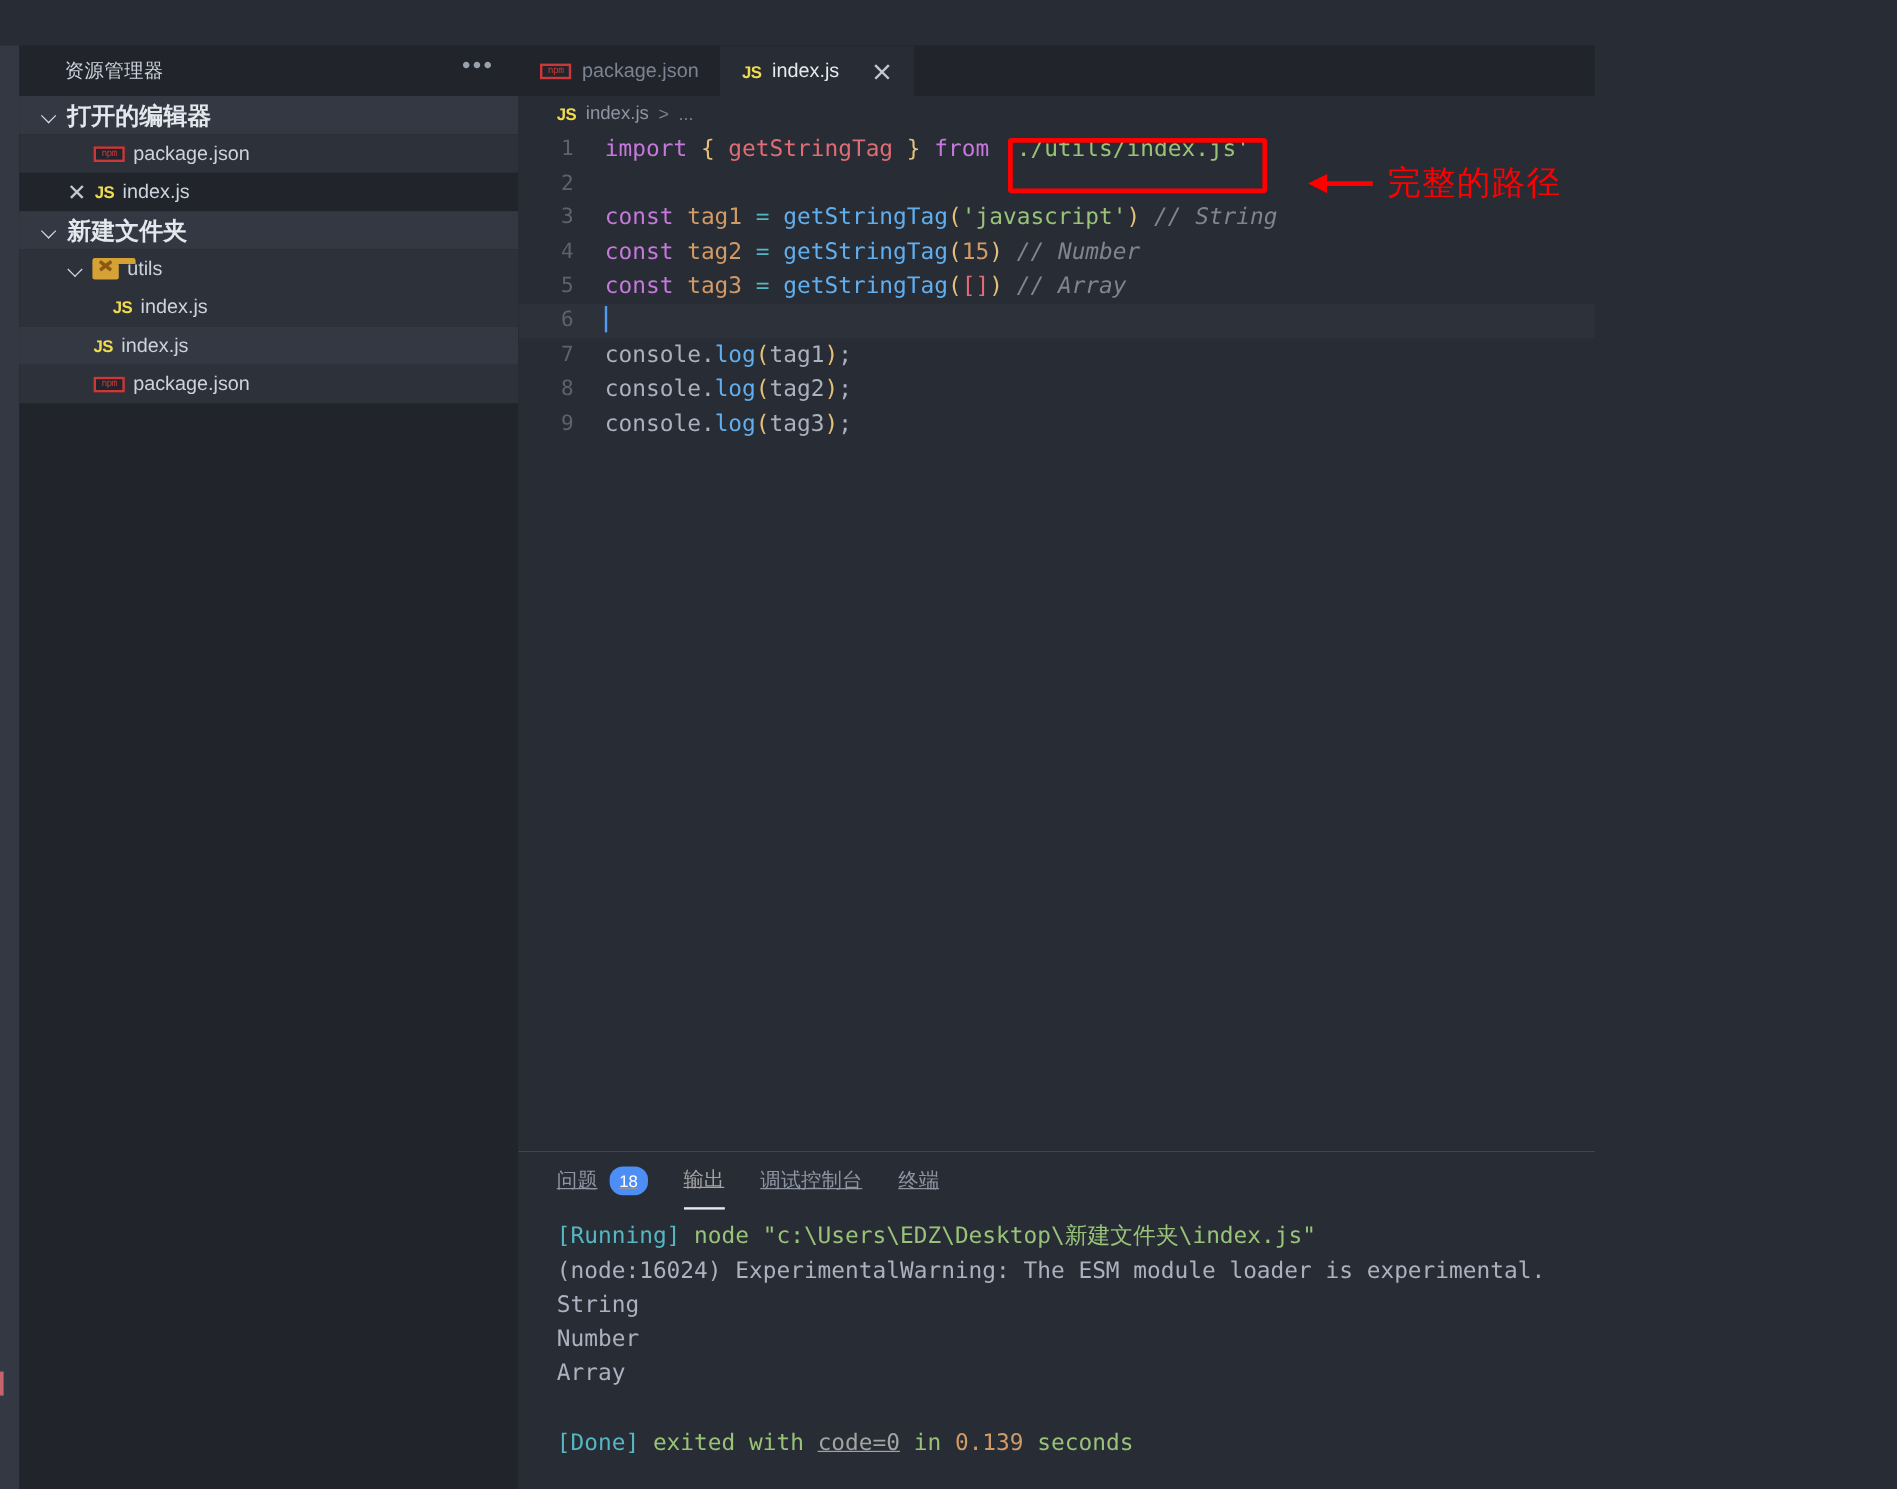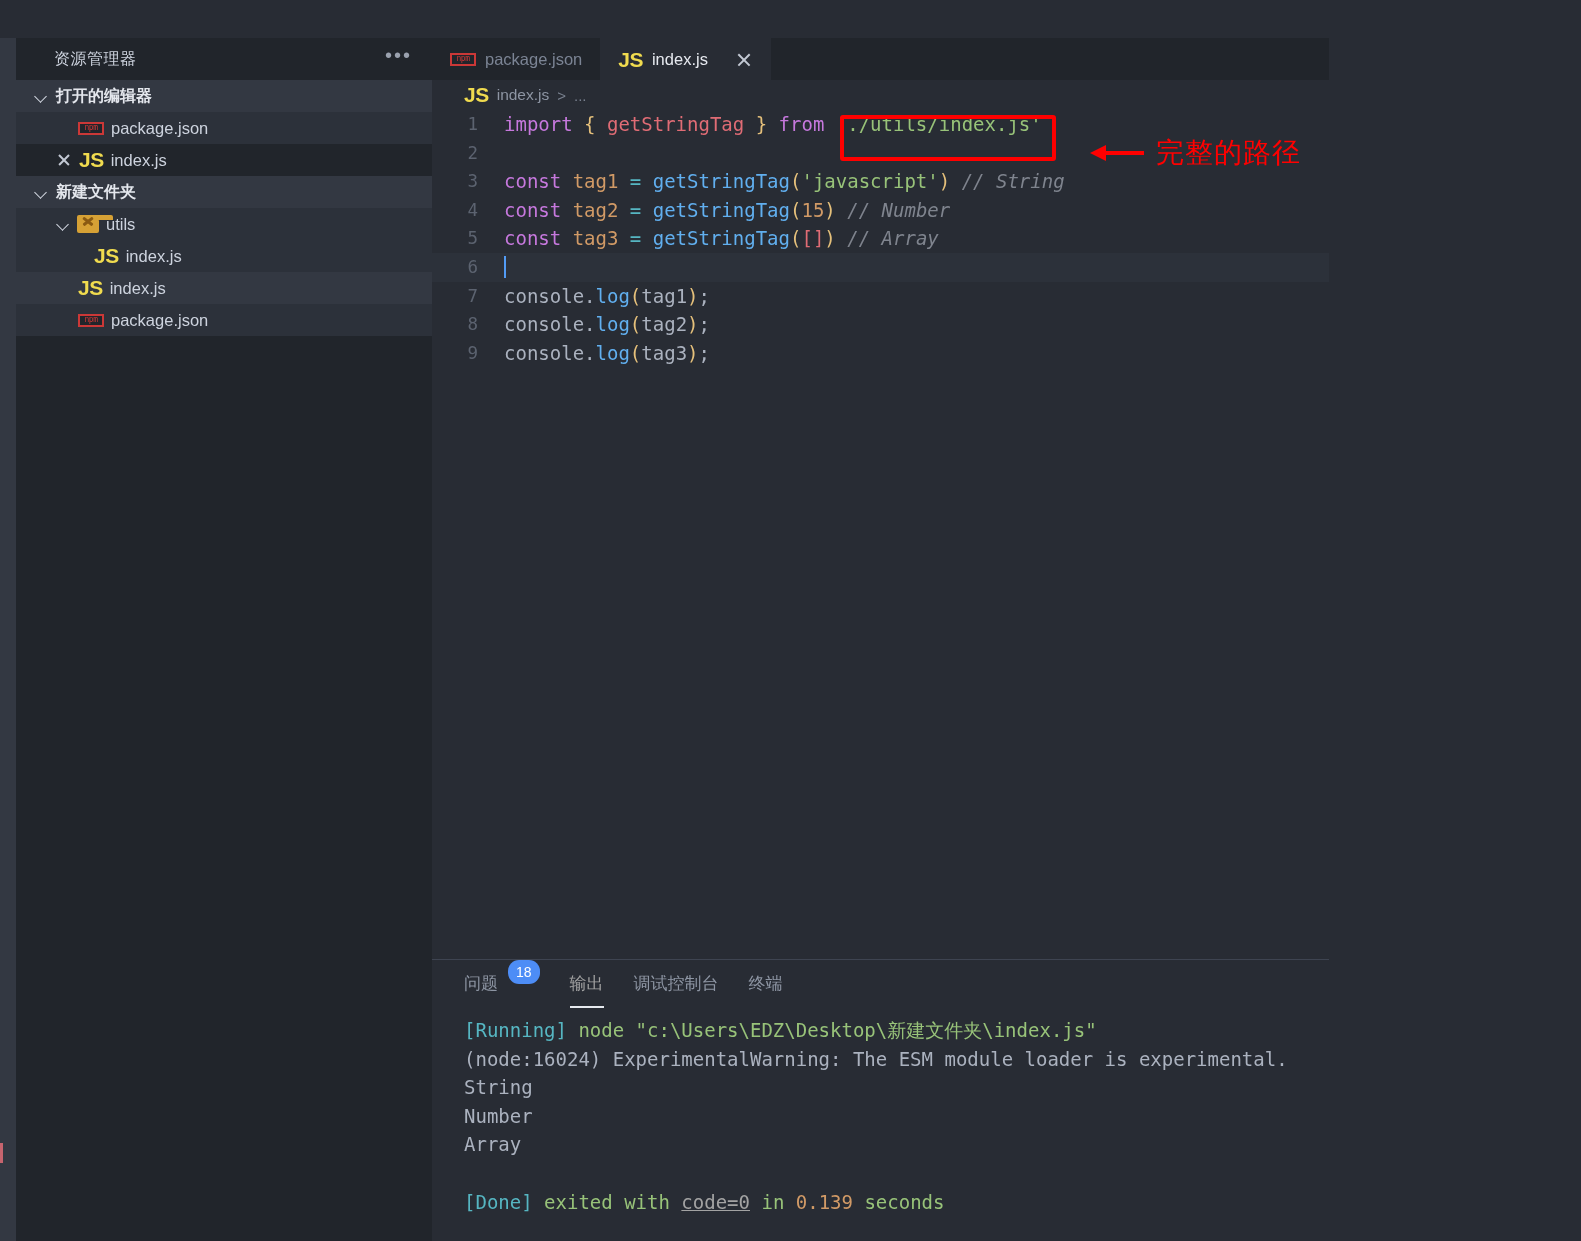--- a/index.html
+++ b/index.html
@@ -17,21 +17,21 @@
 
   
   .sidebar { width: 416px; flex: 0 0 416px; background: #21252b; display:flex; flex-direction:column; }
   .sidebar-header {
     height: 42px; display:flex; align-items:center; justify-content:space-between;
     padding: 0 20px 0 38px; color:#cdd3de; font-size:16px; letter-spacing:.5px;
   }
   .sidebar-header .dots { color:#9aa1ae; font-size:20px; letter-spacing:2px; line-height:8px; padding-bottom:8px; cursor:pointer;}
   .section-header {
     height: 32px; background:#333842; display:flex; align-items:center;
-    color:#e4e7ed; font-size:16px; font-weight:bold; padding-left:18px; gap:8px;
+    color:#e4e7ed; font-size:20px; font-weight:bold; padding-left:18px; gap:8px;
   }
   .chev { display:inline-block; width:14px; height:14px; position:relative; flex:0 0 14px;}
   .chev::before{
     content:""; position:absolute; left:2px; top:3px; width:8px; height:8px;
     border-right:1.6px solid #d7dce5; border-bottom:1.6px solid #d7dce5;
     transform: rotate(45deg);
   }
   .tree-row {
     height: 32px; display:flex; align-items:center; color:#cdd3de; font-size:16.5px;
     padding-left:18px; gap:7px; cursor:pointer; white-space:nowrap;
@@ -40,21 +40,21 @@
   .tree-row.sel   { background:#333842; }
   .indent-1 { padding-left:40px; }
   .indent-2 { padding-left:62px; }
   .indent-3 { padding-left:78px; }
 
   
   .icn { flex:0 0 auto; display:inline-flex; align-items:center; justify-content:center; }
   .npm-ico { width:26px; height:13px; border:2px solid #cb3837; background:#21252b; position:relative;
              display:flex; align-items:center; justify-content:center; }
   .npm-ico span { font-family:"DejaVu Sans Mono", monospace; font-size:8px; color:#cb3837; line-height:8px; letter-spacing:-.5px;}
-  .js-ico { font-family:"Liberation Sans", sans-serif; font-weight:bold; font-size:21px; color:#f0db4f; letter-spacing:-.5px; }
+  .js-ico { font-family:"Liberation Sans", sans-serif; font-weight:bold; font-size:14px; color:#f0db4f; letter-spacing:-.5px; }
   .close-x { width:16px; height:16px; position:relative; flex:0 0 16px;}
   .close-x::before,.close-x::after{
     content:""; position:absolute; left:1px; top:7px; width:14px; height:1.8px; background:#c3c9d4;
   }
   .close-x::before{ transform:rotate(45deg);} .close-x::after{ transform:rotate(-45deg);}
   .folder-ico { width:22px; height:18px; position:relative; flex:0 0 22px;}
   .folder-ico .body{ position:absolute; left:0; bottom:0; width:22px; height:14px; background:#d6a135; border-radius:1px 2px 2px 2px;}
   .folder-ico .tab{ position:absolute; left:0; top:0; width:10px; height:5px; background:#d6a135; border-radius:2px 2px 0 0;}
   .folder-ico .tool1{ position:absolute; left:5px; top:5px; width:12px; height:2.6px; background:#8a5a12; transform:rotate(38deg); border-radius:1px;}
   .folder-ico .tool2{ position:absolute; left:5px; top:5px; width:12px; height:2.6px; background:#8a5a12; transform:rotate(-38deg); border-radius:1px;}
@@ -101,22 +101,22 @@
   .annot { position:absolute; display:flex; align-items:center; gap:12px; }
   .annot .arrow { width:54px; height:20px; position:relative; }
   .annot .arrow .shaft{ position:absolute; right:0; top:8px; width:42px; height:4px; background:#ff0000;}
   .annot .arrow .head{ position:absolute; left:0; top:2px; width:0; height:0;
       border-top:8px solid transparent; border-bottom:8px solid transparent; border-right:16px solid #ff0000;}
   .annot .atext { color:#ff0000; font-size:28px; font-weight:500; white-space:nowrap; letter-spacing:1px;}
 
   
   .panel { flex:0 0 320px; height:320px; background:#282c34; border-top:1px solid #3e4451; display:flex; flex-direction:column;}
   .panel-tabs { height:48px; display:flex; align-items:center; gap:30px; padding-left:32px; flex:0 0 48px;}
-  .ptab { font-size:17px; color:#8d95a3; display:flex; gap:10px; cursor:pointer;
-          height:48px; line-height:48px; white-space:nowrap;}
+  .ptab { font-size:17px; color:#8d95a3; display:flex; align-items:center; gap:10px; cursor:pointer;
+          height:48px; line-height:48px; white-space:nowrap;text-decoration:underline;}
   .ptab.active { color:#a3a3a3; border-bottom:2px solid #e6e9ef; }
   .badge { background:#4d8df6; color:#fff; font-size:14px; border-radius:11px; min-width:30px; height:24px;
            display:inline-flex; align-items:center; justify-content:center; padding:0 8px; font-family:"Liberation Sans", sans-serif;}
   .panel-body { flex:1 1 auto; padding:8px 0 0 32px; font-family:"DejaVu Sans Mono", monospace;
                 font-size:19px; line-height:28.6px; color:#abb2bf; overflow:hidden;}
   .oline { white-space:pre; height:28.6px;}
   .o-run  { color:#56b6c2; }
   .o-green{ color:#98c379; }
   .o-grey { color:#abb2bf; }
   .o-pink { color:#a3a3a3;text-decoration:underline; }

